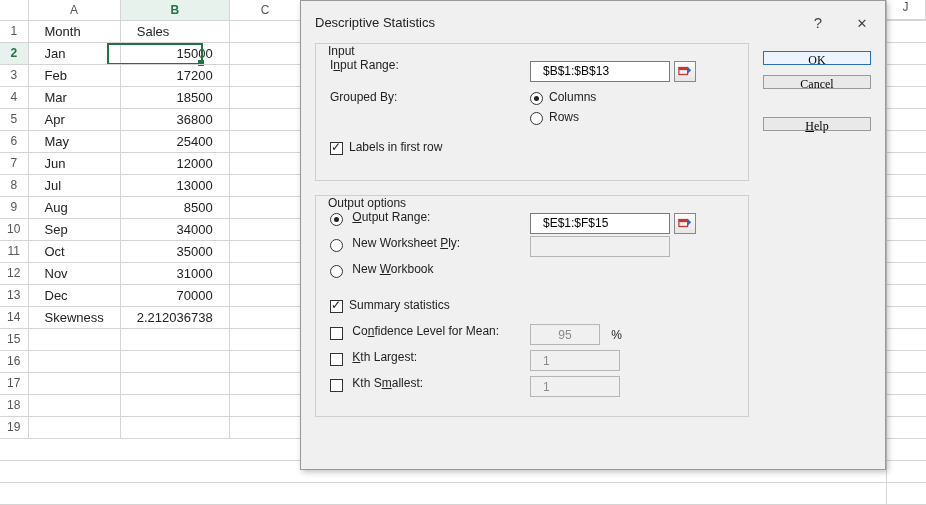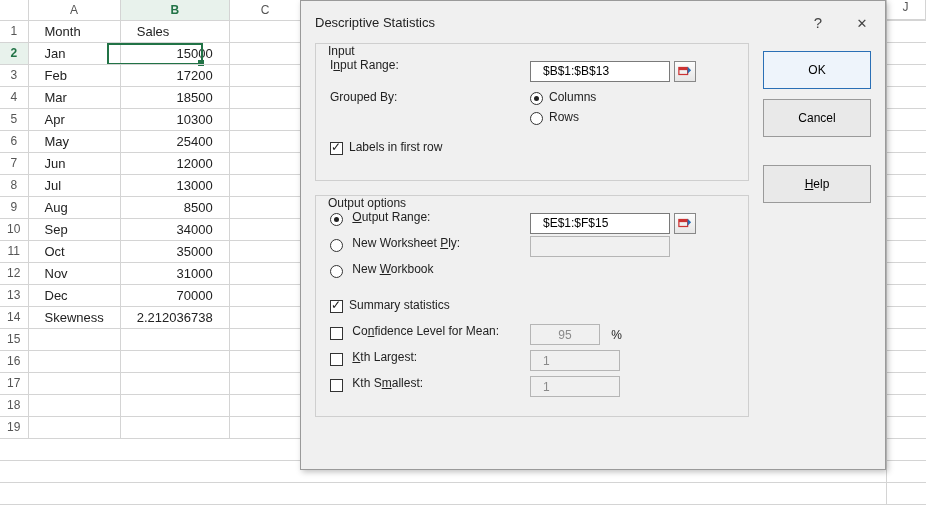--- a/index.html
+++ b/index.html
@@ -143,25 +143,25 @@
   }
   .chkbox{
     width:13px;height:13px;border:1px solid #333;display:inline-block;margin-right:6px;
     vertical-align:middle;position:relative;top:2px;background:#fff;
   }
   .chkbox.checked::after{
     content:"✓";position:absolute;left:0px;top:-3px;font-size:12px;color:#222;
   }
 
   .btn {
-    height:38px;
+    height:14px;
     border:1px solid #9a9a9a;
     background:#e9e9e9;
     font-size:12px;
-    font-family:Liberation Sans, sans-serif;
+    font-family:Liberation Serif, serif;
     cursor:default;
   }
   .btn.primary { border:1.5px solid #2a6fb5; background:#eef4fb;}
   .btn .u{ text-decoration: underline;}
 
   .pct { margin-left:8px;}
   .spacer6{height:6px;}
   .spacer10{height:10px;}
 
   .gridtail {
@@ -209,21 +209,21 @@
         </tr>
         <tr>
           <th class="rowhdr">4</th>
           <td class="cell colA txt">Mar</td>
           <td class="cell colB num">18500</td>
           <td class="cell colC txt"></td>
         </tr>
         <tr>
           <th class="rowhdr">5</th>
           <td class="cell colA txt">Apr</td>
-          <td class="cell colB num">10300</td>
+          <td class="cell colB num">36800</td>
           <td class="cell colC txt"></td>
         </tr>
         <tr>
           <th class="rowhdr">6</th>
           <td class="cell colA txt">May</td>
           <td class="cell colB num">25400</td>
           <td class="cell colC txt"></td>
         </tr>
         <tr>
           <th class="rowhdr">7</th>

